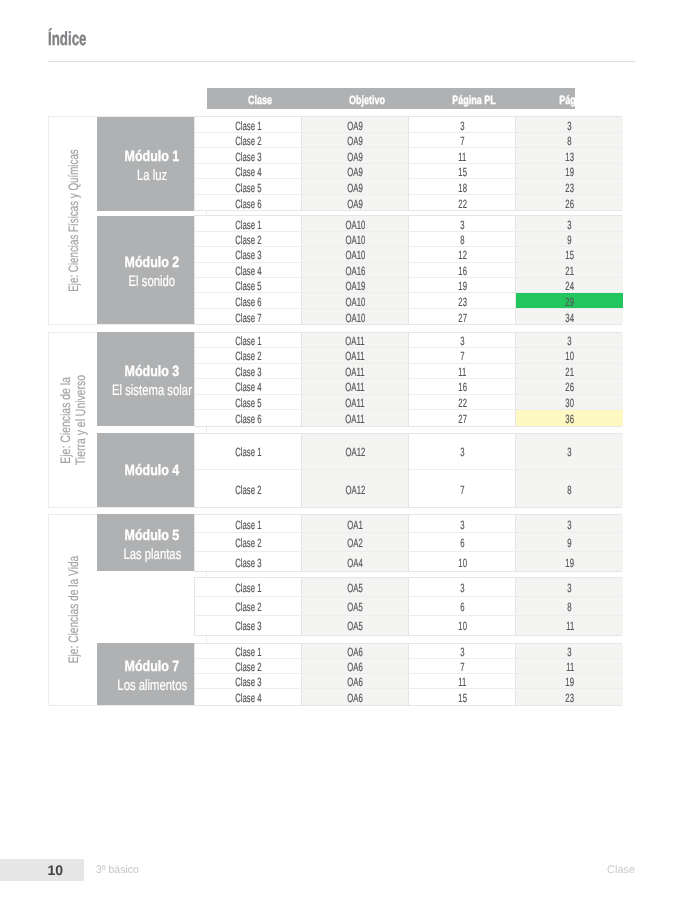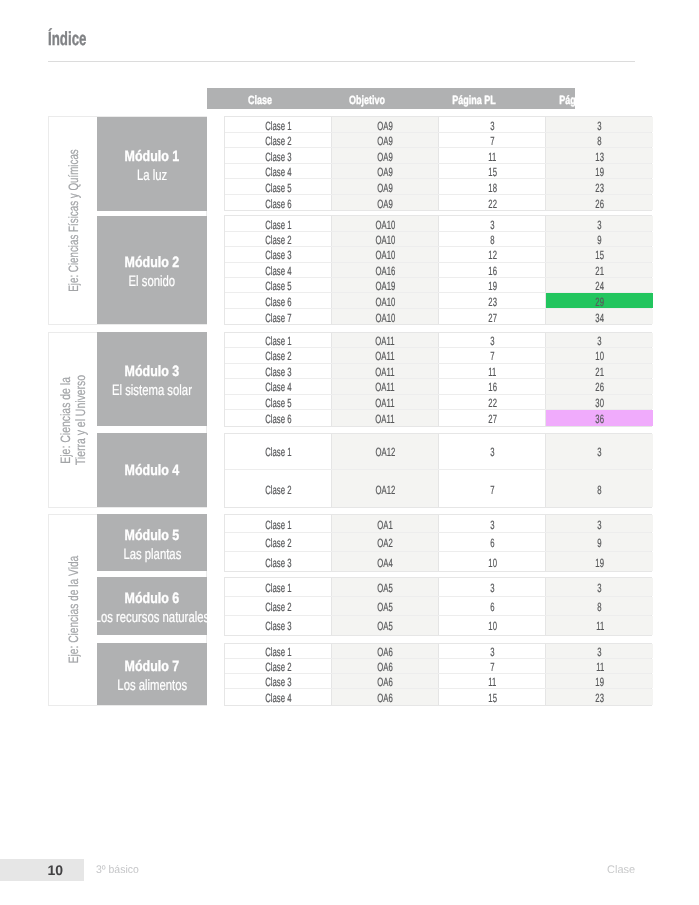--- a/index.html
+++ b/index.html
@@ -18,21 +18,21 @@
   .glabel .rot{transform:rotate(-90deg);white-space:nowrap;color:#a2a4a7;font-size:13.5px;text-align:center;line-height:15px;-webkit-text-stroke:0.2px #a2a4a7;}
   .glabel .cond{transform:scaleX(0.755);}
   .gbox1 .glabel .cond{transform:scaleX(0.725);}
   .gbox2 .glabel .cond{transform:scaleX(0.775);}
   .mbox{position:absolute;left:97.4px;width:109.8px;background:#b0b1b2;display:flex;flex-direction:column;
         align-items:center;justify-content:center;color:#fff;}
   .mname{font-size:15px;font-weight:bold;line-height:15px;white-space:nowrap;margin-bottom:4px;margin-top:4px;-webkit-text-stroke:0.35px #fff;}
   .mname .cond{transform:scaleX(0.83);}
   .msub{font-size:15px;line-height:15px;text-align:center;white-space:nowrap;-webkit-text-stroke:0.2px #fff;}
   .msub .cond{transform:scaleX(0.755);}
-  .rowsblock{position:absolute;left:224px;width:428px;border:1px solid #e6e6e6;box-sizing:border-box;}
+  .rowsblock{position:absolute;left:194px;width:428px;border:1px solid #e6e6e6;box-sizing:border-box;}
   .cell{position:absolute;top:0;height:100%;font-size:12px;color:#58595b;display:flex;align-items:center;justify-content:center;white-space:nowrap;box-sizing:border-box;padding-top:2px;-webkit-text-stroke:0.22px #58595b;}
   .trow{position:relative;width:100%;border-bottom:1px solid #ededed;box-sizing:border-box;}
   .trow:last-child{border-bottom:none;}
   .cell.vsep{border-left:1px solid #e5e5e5;}
   .cell .cond{transform:scaleX(0.645);}
   .footer-num{position:absolute;left:0;top:859px;width:84px;height:22px;background:#e6e6e6;}
   .footer-num span{position:absolute;left:0;top:0;width:63px;text-align:right;line-height:22px;font-size:14px;font-weight:bold;color:#414042;}
   .footer-level{position:absolute;left:96px;top:859px;line-height:22px;font-size:11px;color:#c5c6c8;white-space:nowrap;}
   .footer-level .cond{transform:scaleX(0.95);transform-origin:left center;}
   .footer-brand{position:absolute;left:607px;top:859px;line-height:22px;font-size:11px;color:#c9cacb;white-space:nowrap;}
@@ -332,21 +332,21 @@
     <div class="trow" style="height:15.50px">
       <div class="cell" style="left:0.0px;width:106.4px;background:#ffffff">
           <span class="cond">Clase 6</span>
         </div>
       <div class="cell vsep" style="left:106.4px;width:107.0px;background:#f4f4f2">
           <span class="cond">OA11</span>
         </div>
       <div class="cell vsep" style="left:213.4px;width:107.0px;background:#ffffff">
           <span class="cond">27</span>
         </div>
-      <div class="cell vsep" style="left:320.4px;width:107.8px;background:#f0abfc">
+      <div class="cell vsep" style="left:320.4px;width:107.8px;background:#fef9c3">
           <span class="cond">36</span>
         </div>
     </div>
   </div>
   <div class="mbox" style="top:433.2px;height:74.1px">
     <div class="mname"><span class="cond">Módulo 4</span></div>
   </div>
   <div class="rowsblock" style="top:432.6px;height:75.5px">
     <div class="trow" style="height:36.75px">
       <div class="cell" style="left:0.0px;width:106.4px;background:#ffffff">
@@ -422,24 +422,20 @@
       <div class="cell vsep" style="left:106.4px;width:107.0px;background:#f4f4f2">
           <span class="cond">OA4</span>
         </div>
       <div class="cell vsep" style="left:213.4px;width:107.0px;background:#ffffff">
           <span class="cond">10</span>
         </div>
       <div class="cell vsep" style="left:320.4px;width:107.8px;background:#f4f4f2">
           <span class="cond">19</span>
         </div>
     </div>
-  </div>
-  <div class="mbox" style="top:577.2px;height:58.1px">
-    <div class="mname"><span class="cond">Módulo 6</span></div>
-    <div class="msub"><span class="cond">Los recursos naturales</span></div>
   </div>
   <div class="rowsblock" style="top:576.6px;height:59.5px">
     <div class="trow" style="height:19.17px">
       <div class="cell" style="left:0.0px;width:106.4px;background:#ffffff">
           <span class="cond">Clase 1</span>
         </div>
       <div class="cell vsep" style="left:106.4px;width:107.0px;background:#f4f4f2">
           <span class="cond">OA5</span>
         </div>
       <div class="cell vsep" style="left:213.4px;width:107.0px;background:#ffffff">

